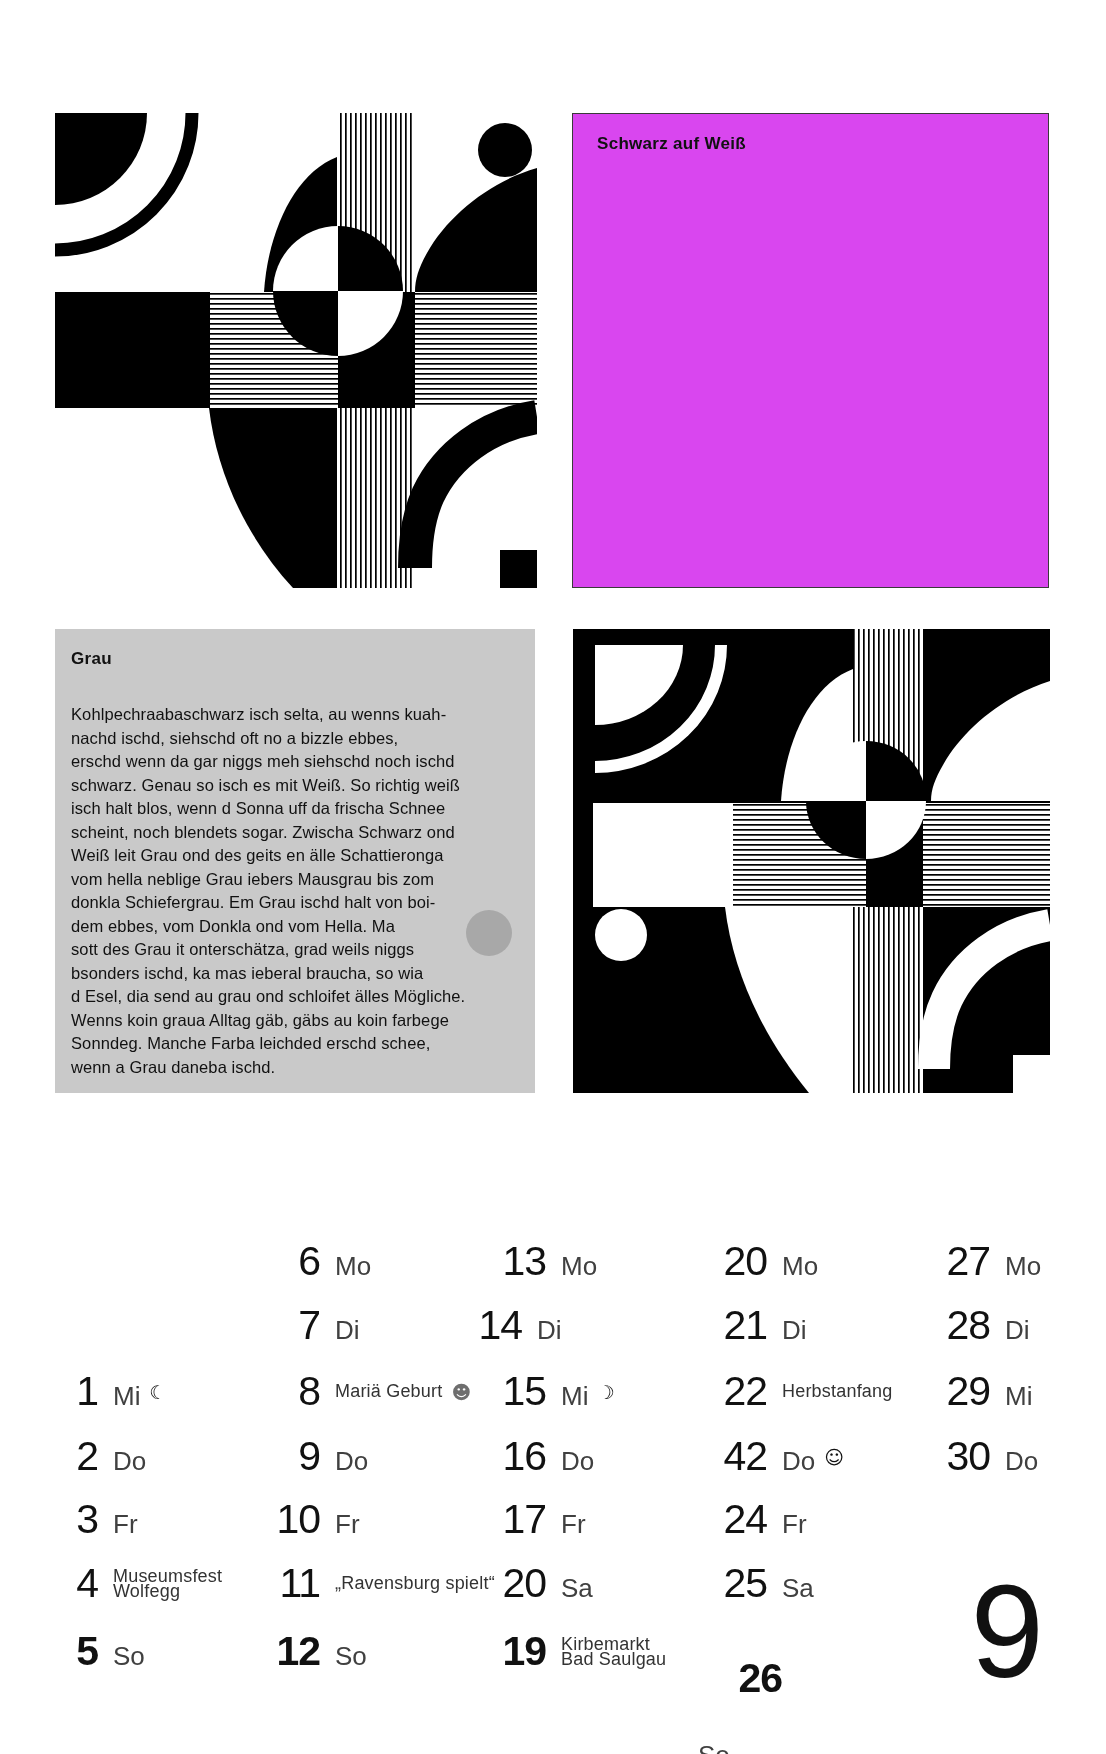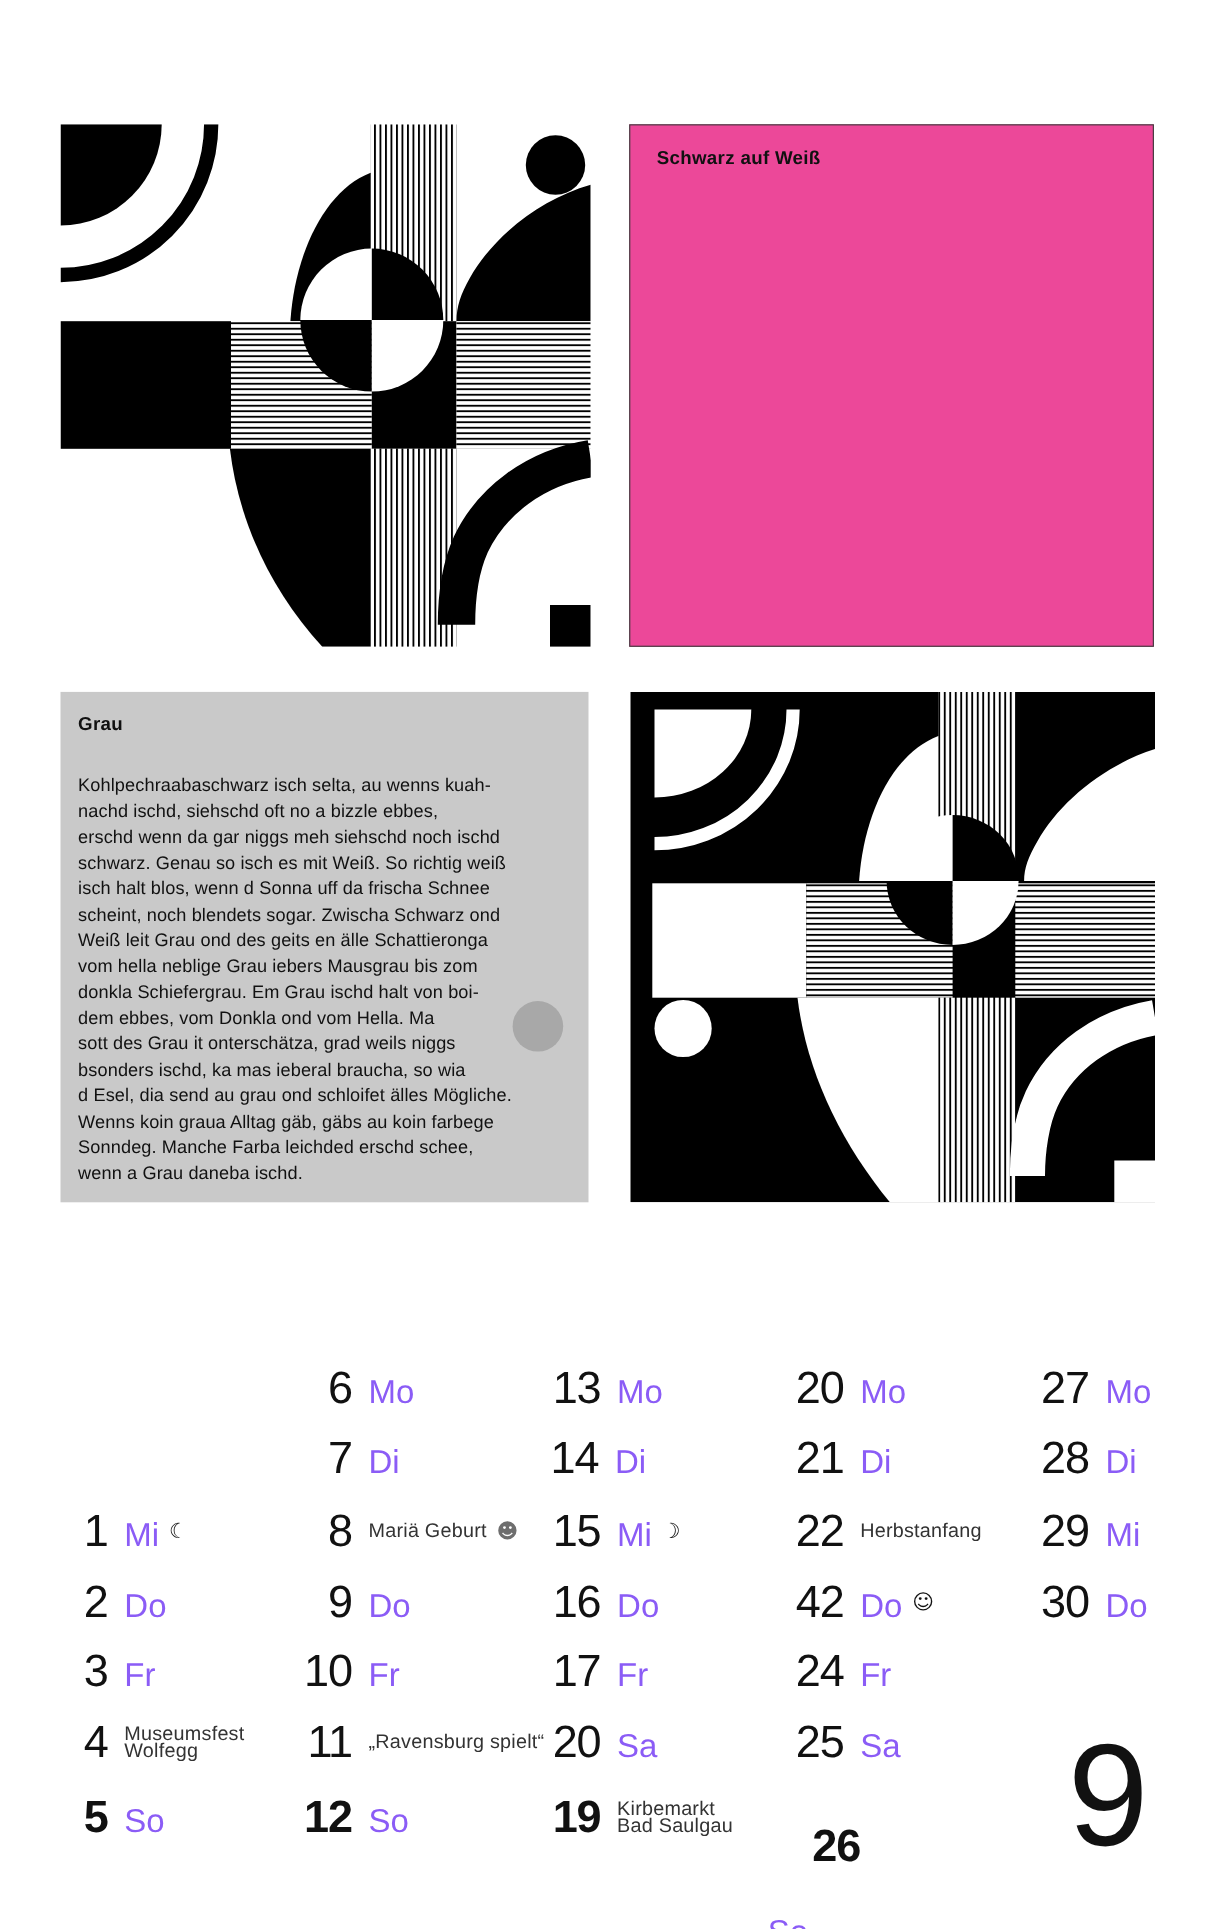--- a/index.html
+++ b/index.html
@@ -6,37 +6,37 @@
   .page{position:relative;width:1106px;height:1754px;background:#ffffff;overflow:hidden;
         font-family:"Liberation Sans", sans-serif;color:#111;}
 
   
   .artwork{position:absolute;}
   .art1{left:55px;top:113px;width:482px;height:475px;}
   .art2{left:573px;top:629px;width:477px;height:464px;}
   .artwork svg{display:block;width:100%;height:100%;}
 
   .textbox{position:absolute;box-sizing:border-box;}
-  .box-schwarz{left:572px;top:113px;width:477px;height:475px;background:#ec4899;
+  .box-schwarz{left:572px;top:113px;width:477px;height:475px;background:#d946ef;
                border:1px solid #3a3a3a;padding:20px 24px;}
   .box-grau{left:55px;top:629px;width:480px;height:464px;background:#c9c9c9;
             padding:20px 16px;}
   .box-title{font-size:17px;font-weight:bold;letter-spacing:.3px;margin:0 0 24px 0;}
   .box-grau .box-title{margin-bottom:34px;}
   .box-body{font-size:16.5px;line-height:25px;letter-spacing:.1px;white-space:pre-line;margin:0;}
   .box-grau .box-body{line-height:23.5px;}
   .grau-dot{position:absolute;left:411px;top:281px;width:46px;height:46px;border-radius:50%;
             background:#a8a8a8;}
 
   
   .cal-cell{position:absolute;display:flex;align-items:baseline;height:46px;}
   .cal-num{display:inline-block;width:84px;text-align:right;font-size:41px;line-height:44px;
            font-weight:400;letter-spacing:-1px;flex:0 0 84px;}
   .cal-num.bold{font-weight:bold;}
-  .cal-lbl{margin-left:15px;font-size:30px;color:#8b5cf6;}
+  .cal-lbl{margin-left:15px;font-size:26px;color:#404040;}
   .cal-lbl.small{font-size:18px;line-height:15.5px;white-space:pre-line;align-self:center;
                  letter-spacing:.2px;color:#333;}
   .cal-sym{margin-left:9px;font-family:"DejaVu Sans", sans-serif;font-size:19px;align-self:center;}
   .cal-sym.gray{color:#6e6e6e;}
   .month-number{position:absolute;left:880px;top:1572px;width:164px;text-align:right;
                 font-size:132px;line-height:120px;font-weight:400;}
 </style>
 </head>
 <body>
 
@@ -183,21 +183,21 @@
         <span class="cal-lbl small">„Ravensburg spielt“</span>
       </div>
       <div class="cal-cell" style="left: 236px; top: 1629px;">
         <span class="cal-num bold">12</span>
         <span class="cal-lbl">So</span>
       </div>
       <div class="cal-cell" style="left: 462px; top: 1239px;">
         <span class="cal-num">13</span>
         <span class="cal-lbl">Mo</span>
       </div>
-      <div class="cal-cell" style="left: 460px; top: 1303px; justify-content: flex-end;">
+      <div class="cal-cell" style="left: 438px; top: 1303px; justify-content: flex-end;">
         <span class="cal-num">14</span>
         <span class="cal-lbl">Di</span>
       </div>
       <div class="cal-cell" style="left: 462px; top: 1369px;">
         <span class="cal-num">15</span>
         <span class="cal-lbl">Mi</span>
         <span class="cal-sym">☽</span>
       </div>
       <div class="cal-cell" style="left: 462px; top: 1434px;">
         <span class="cal-num">16</span>

